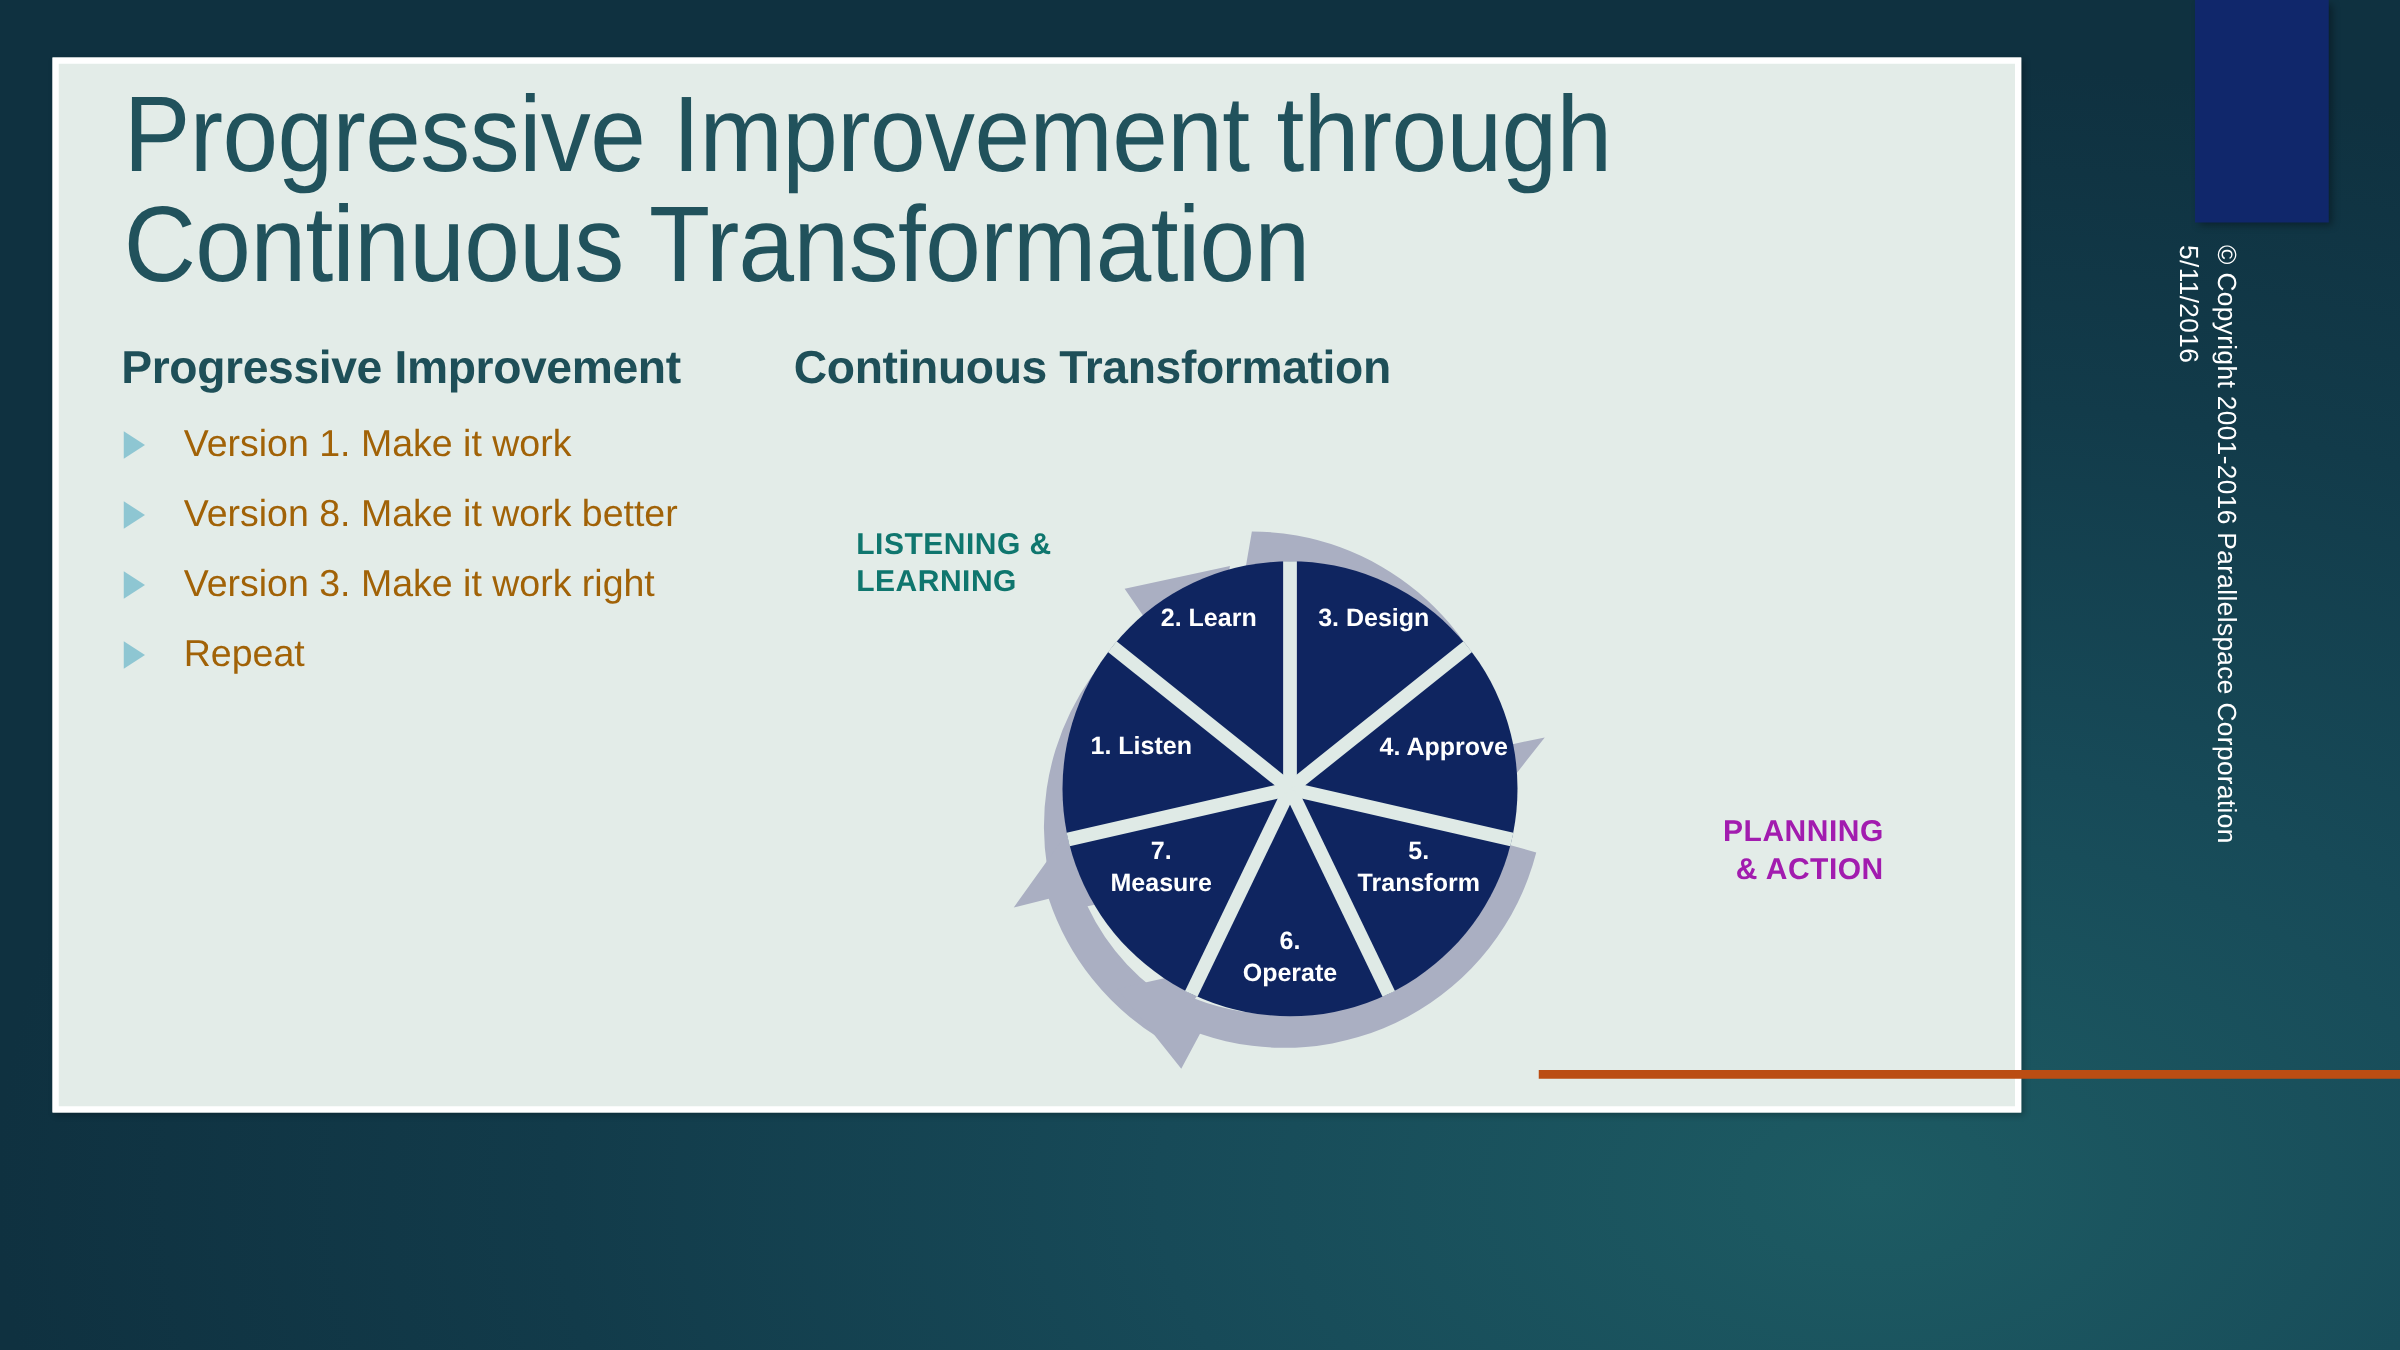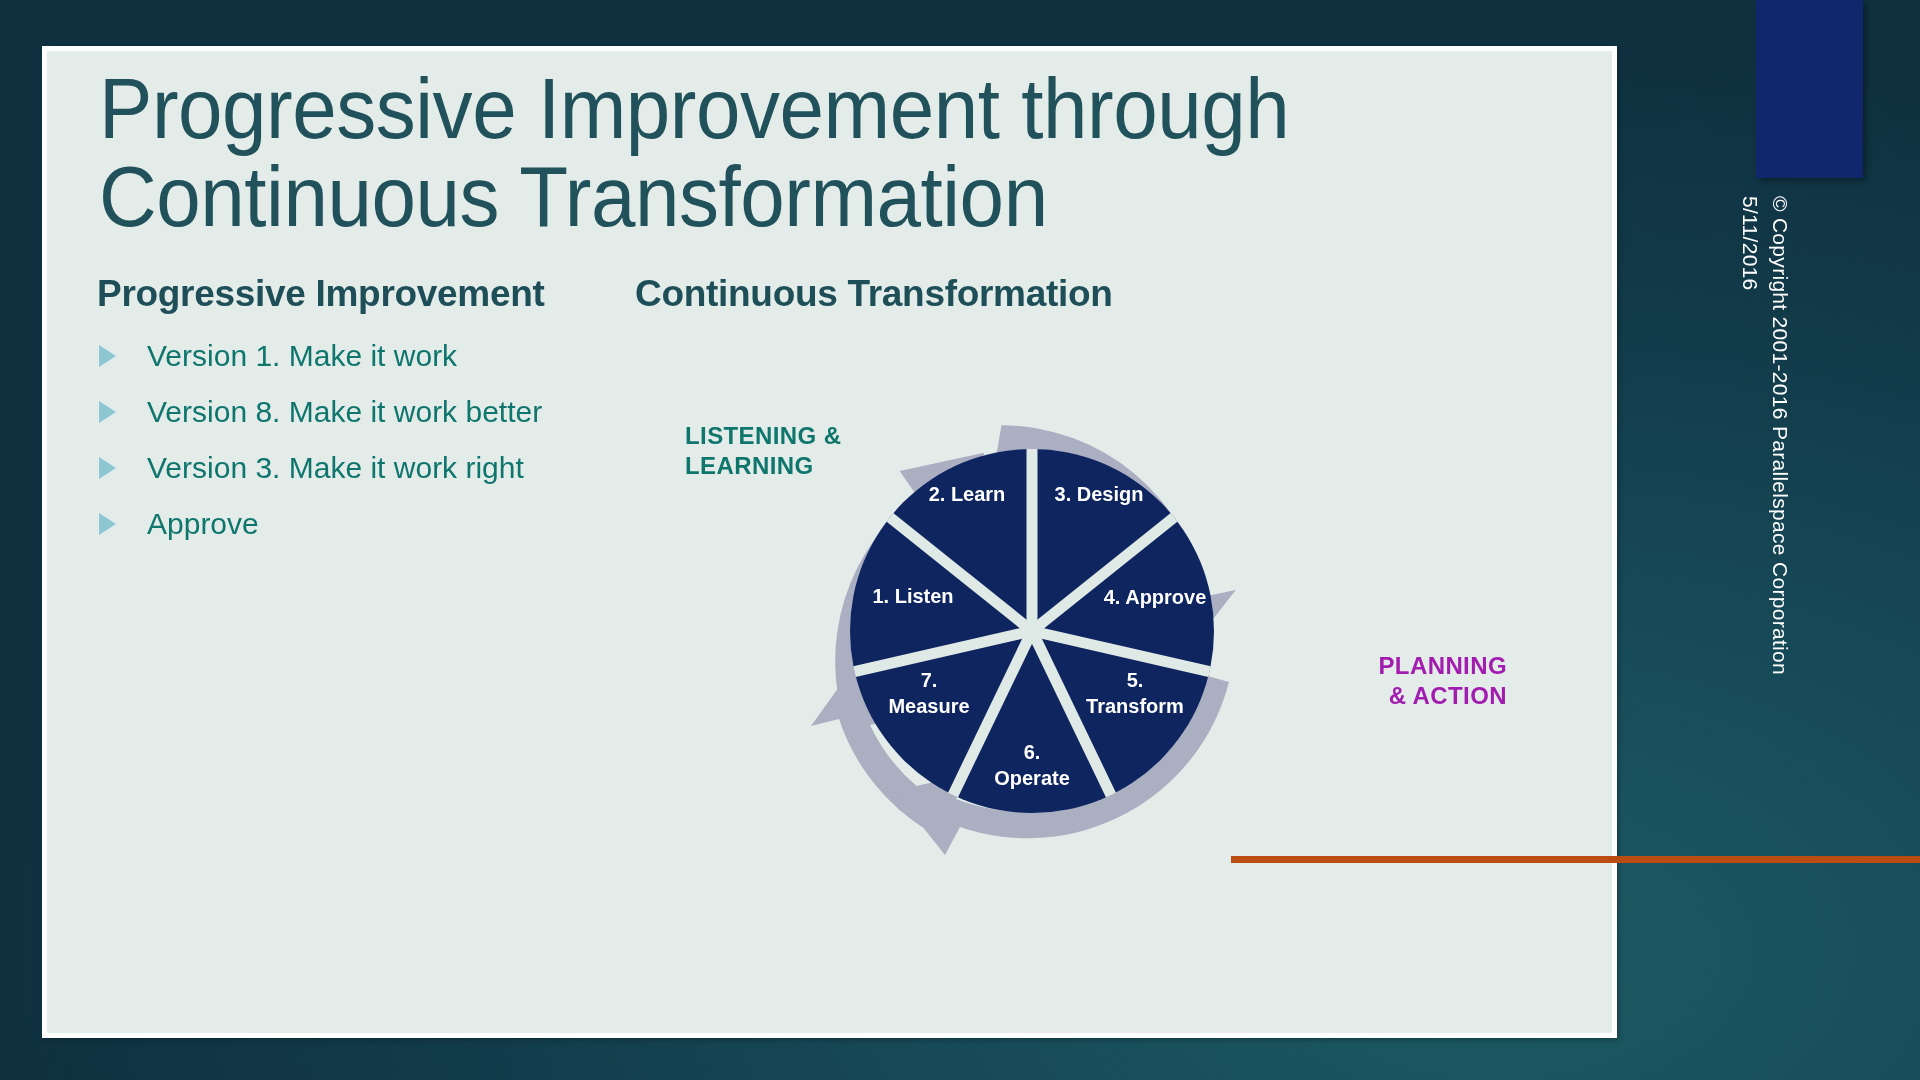--- a/index.html
+++ b/index.html
@@ -14,21 +14,21 @@
       radial-gradient(ellipse 1500px 900px at 78% 88%, #1d5b63 0%, #174a58 38%, #123b4a 70%, #0f3140 100%);
   }
   
   .accent-bar{
     position:absolute;left:1756px;top:0;width:107px;height:178px;
     background:#10276b;
     box-shadow:3px 3px 6px rgba(0,0,0,.35);
   }
   
   .panel{
-    position:absolute;left:42px;top:46px;width:1575px;height:992px;
+    position:absolute;left:42px;top:46px;width:1575px;height:844px;
     background:#e3ece8;
     border:5px solid #ffffff;
     box-sizing:border-box;
     box-shadow:2px 2px 5px rgba(0,0,0,.25);
   }
   .title{
     position:absolute;left:52px;top:14px;width:1450px;
     color:#21525c;
     font-family:"Liberation Sans", sans-serif;
     font-weight:300;
@@ -46,21 +46,21 @@
     color:#1e4f58;
     font-weight:bold;
     font-size:37px;
     letter-spacing:-0.3px;
     margin-bottom:24px;
   }
   .bullets{list-style:none;margin:0;padding:0;}
   .bullets li{
     display:flex;align-items:center;
     margin:0 0 22px 0;
-    color:#0f766e;
+    color:#a16207;
     font-size:30px;
     font-weight:300;
   }
   .tri{
     flex:0 0 auto;
     width:0;height:0;
     border-left:17px solid #8ec6d2;
     border-top:11px solid transparent;
     border-bottom:11px solid transparent;
     margin-right:31px;
@@ -126,21 +126,21 @@
         <li>
           <span class="tri"></span>
           <span>Version 8. Make it work better</span>
         </li>
         <li>
           <span class="tri"></span>
           <span>Version 3. Make it work right</span>
         </li>
         <li>
           <span class="tri"></span>
-          <span>Approve</span>
+          <span>Repeat</span>
         </li>
       </ul>
     </div>
 
     <div class="col-right">
       <div class="col-head">Continuous Transformation</div>
     </div>
 
     <div class="diagram">
 

